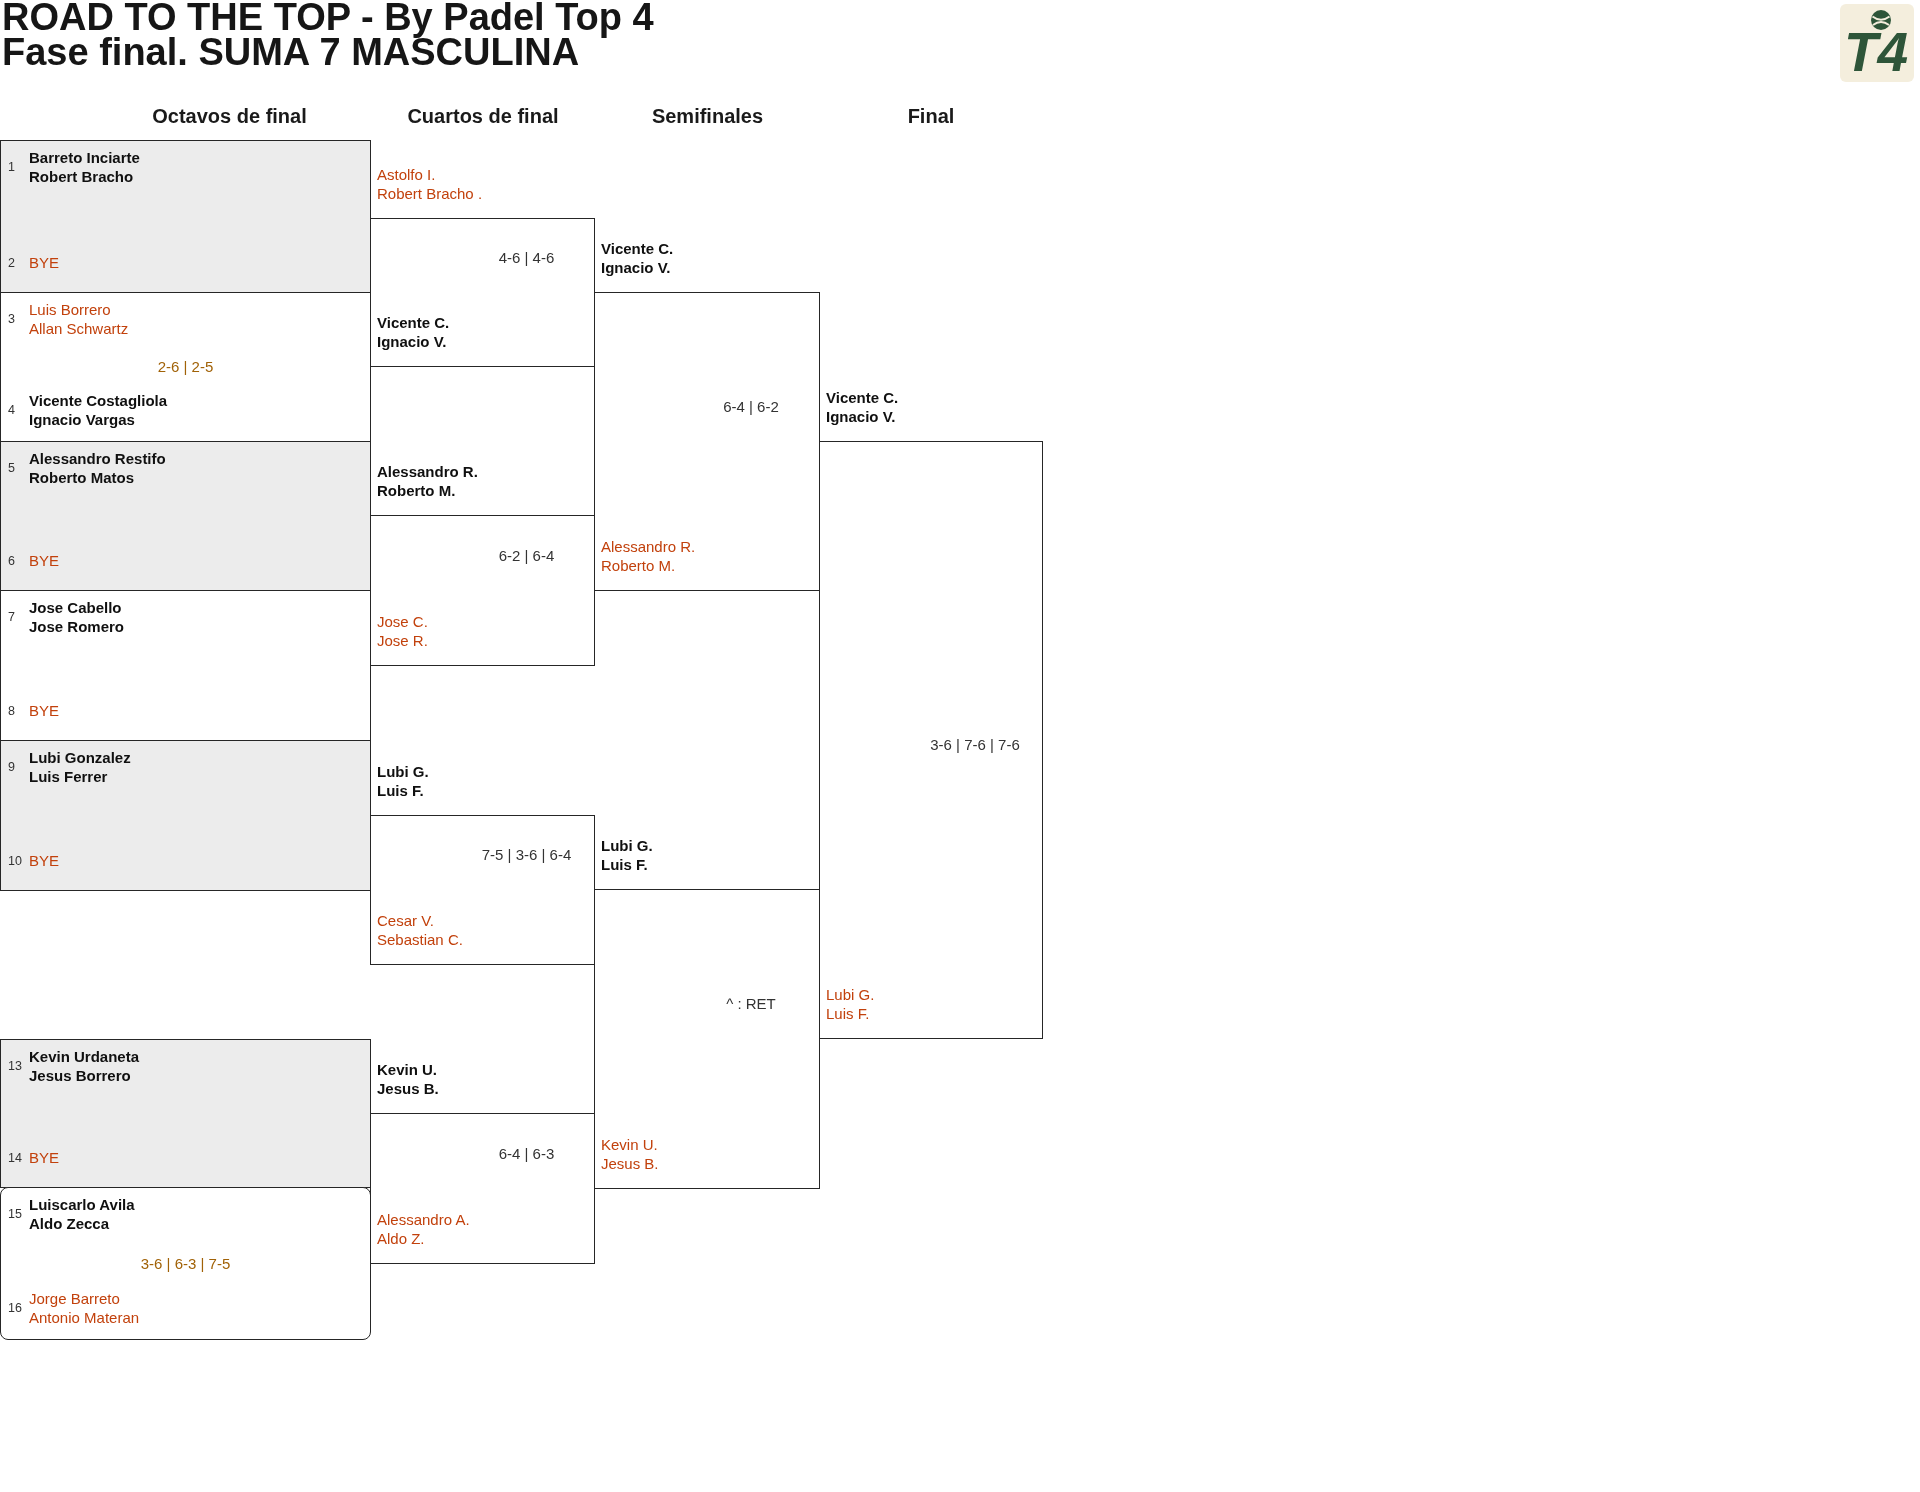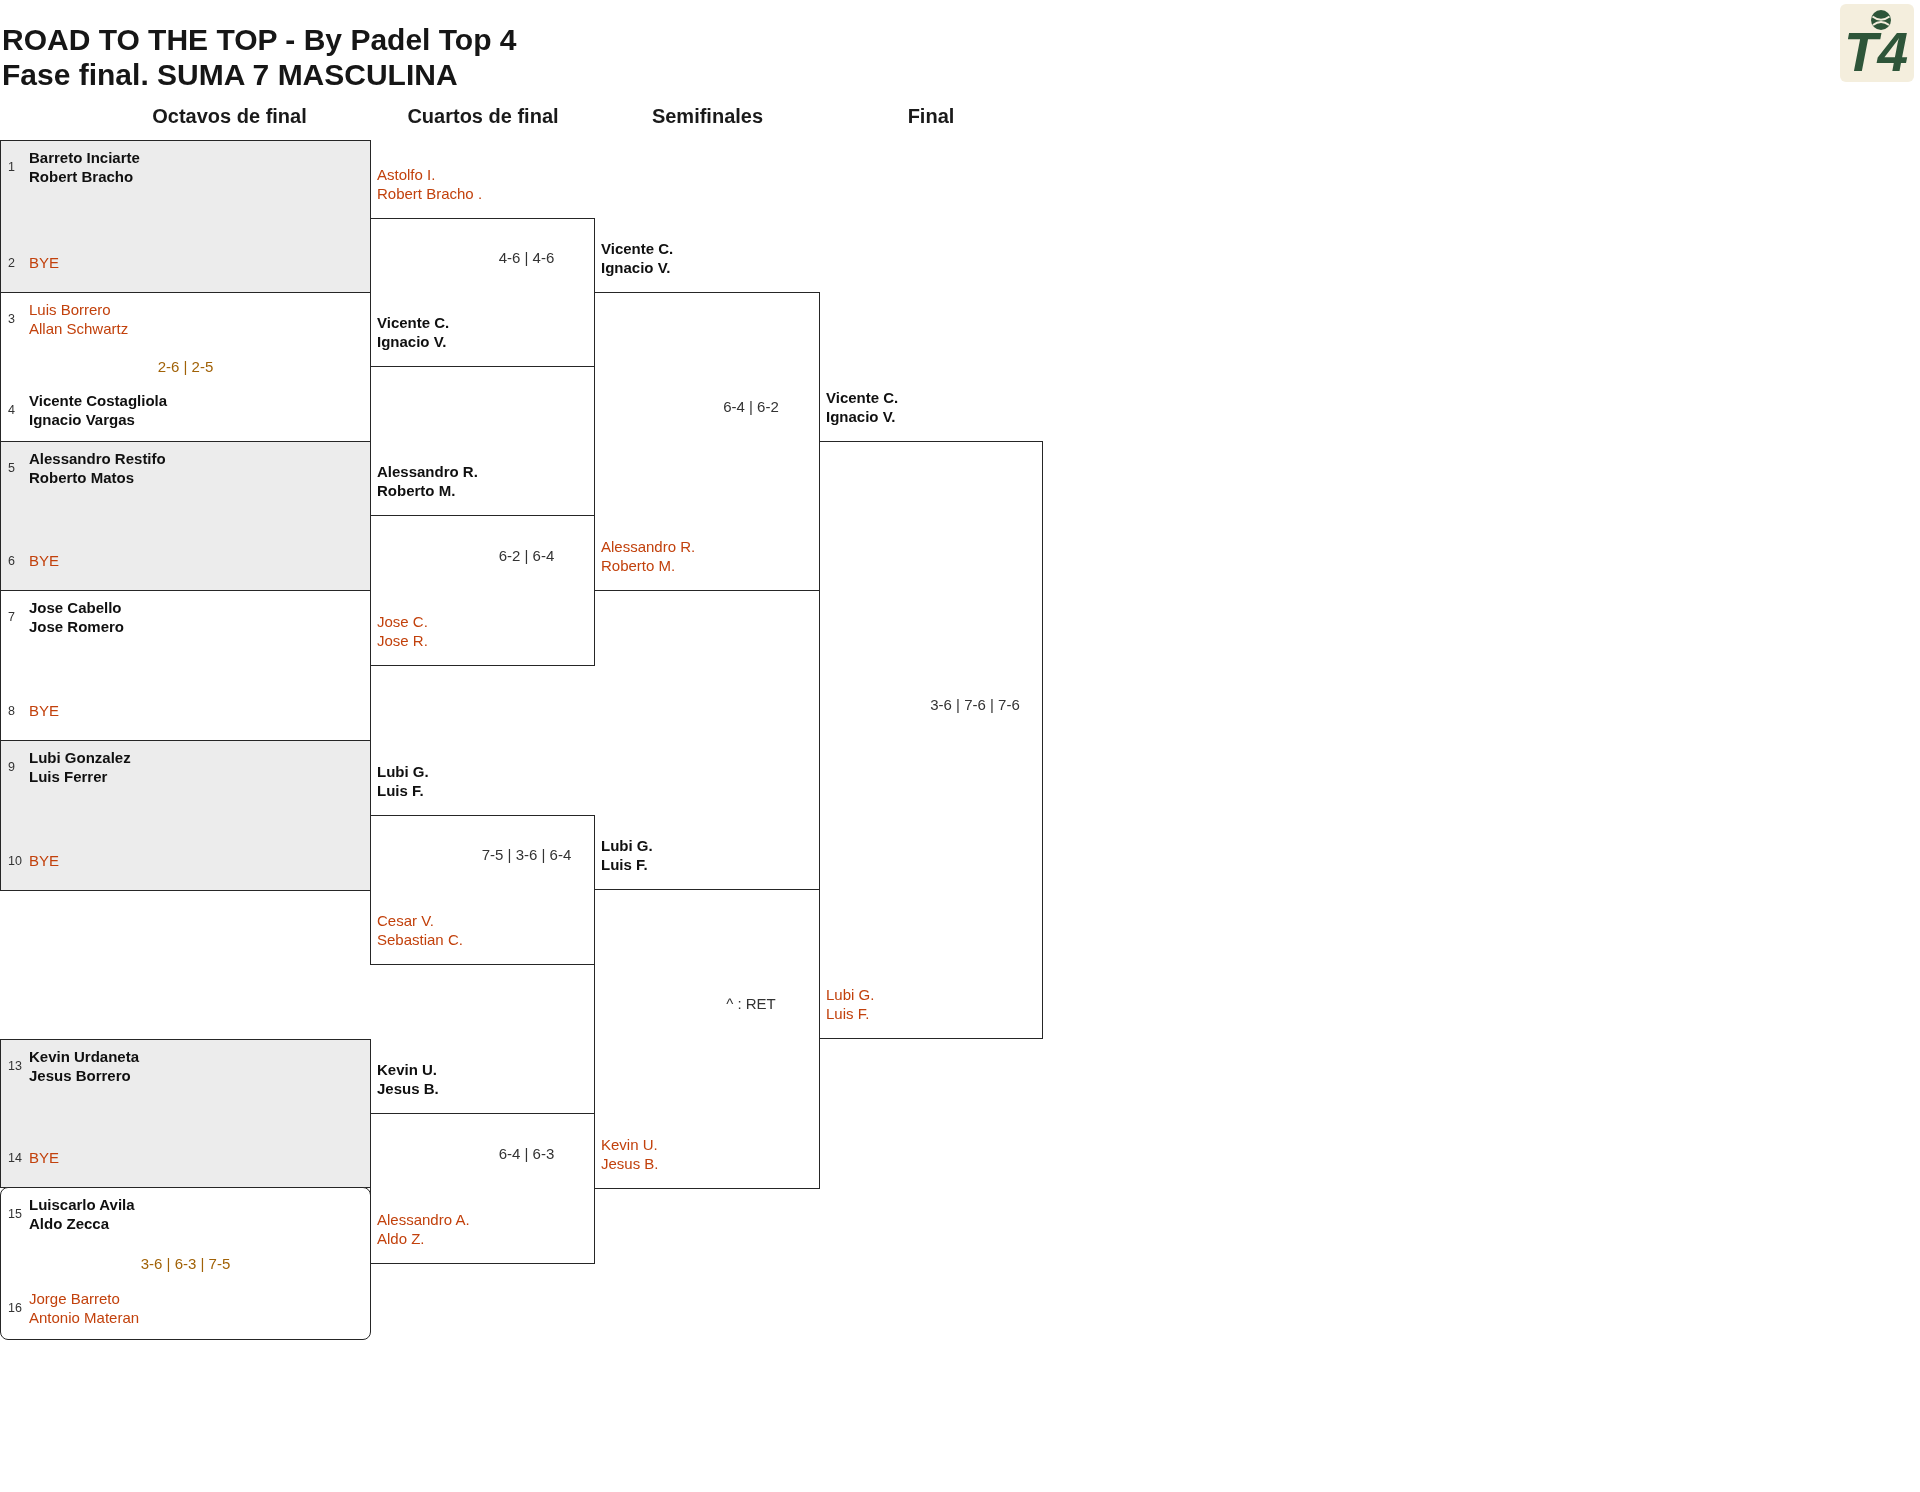--- a/index.html
+++ b/index.html
@@ -1,20 +1,20 @@
 <!DOCTYPE html>
 <html><head>
 <meta charset="utf-8">
 <style>
   html,body{margin:0;padding:0;background:#fff;}
   .stage{position:relative;width:1920px;height:1492px;background:#fff;overflow:hidden;
          font-family:"Liberation Sans",sans-serif;color:#141414;}
 
   
-  .title{position:absolute;left:2px;top:22px;font-size:30px;line-height:35px;font-weight:bold;color:#161616;}
+  .title{position:absolute;left:2px;top:0;font-size:38px;line-height:35px;font-weight:bold;color:#161616;}
   .logo{position:absolute;left:1840px;top:4px;width:74px;height:78px;background:#f4eedd;border-radius:6px;}
 
   
   .rhead{position:absolute;top:104px;height:24px;line-height:24px;text-align:center;
          font-size:20px;font-weight:bold;color:#1a1a1a;}
   .rh0{left:0;width:371px;padding-left:44px;} .rh1{left:371px;width:224px;} .rh2{left:595px;width:225px;} .rh3{left:820px;width:222px;}
 
   
   .obox{position:absolute;left:0;width:371px;border:1px solid #262626;box-sizing:border-box;background:#fff;}
   .obox.gray{background:#ececec;}
@@ -37,21 +37,21 @@
   .qf3{top:815px;height:150px;} .qf4{top:1113px;height:151px;}
   .sf1{top:292px;height:299px;} .sf2{top:889px;height:300px;}
   .fin{top:441px;height:598px;}
 
   
   .rlabel{position:absolute;}
   .lqf{left:377px;} .lsf{left:601px;} .lfi{left:826px;}
 
   
   .rscore{position:absolute;text-align:center;font-size:15px;line-height:20px;color:#333;padding-left:44px;}
-  .sqf{left:370px;width:225px;} .ssf{left:594px;width:226px;} .sfi{left:819px;width:224px;}
+  .sqf{left:370px;width:225px;} .ssf{left:594px;width:226px;} .sfi{left:819px;width:224px;margin-top:40px;}
 </style>
 </head>
 <body>
 
 <div class="stage">
 
   <div class="title">
     <div>ROAD TO THE TOP - By Padel Top 4</div>
     <div>Fase final. SUMA 7 MASCULINA</div>
   </div>

